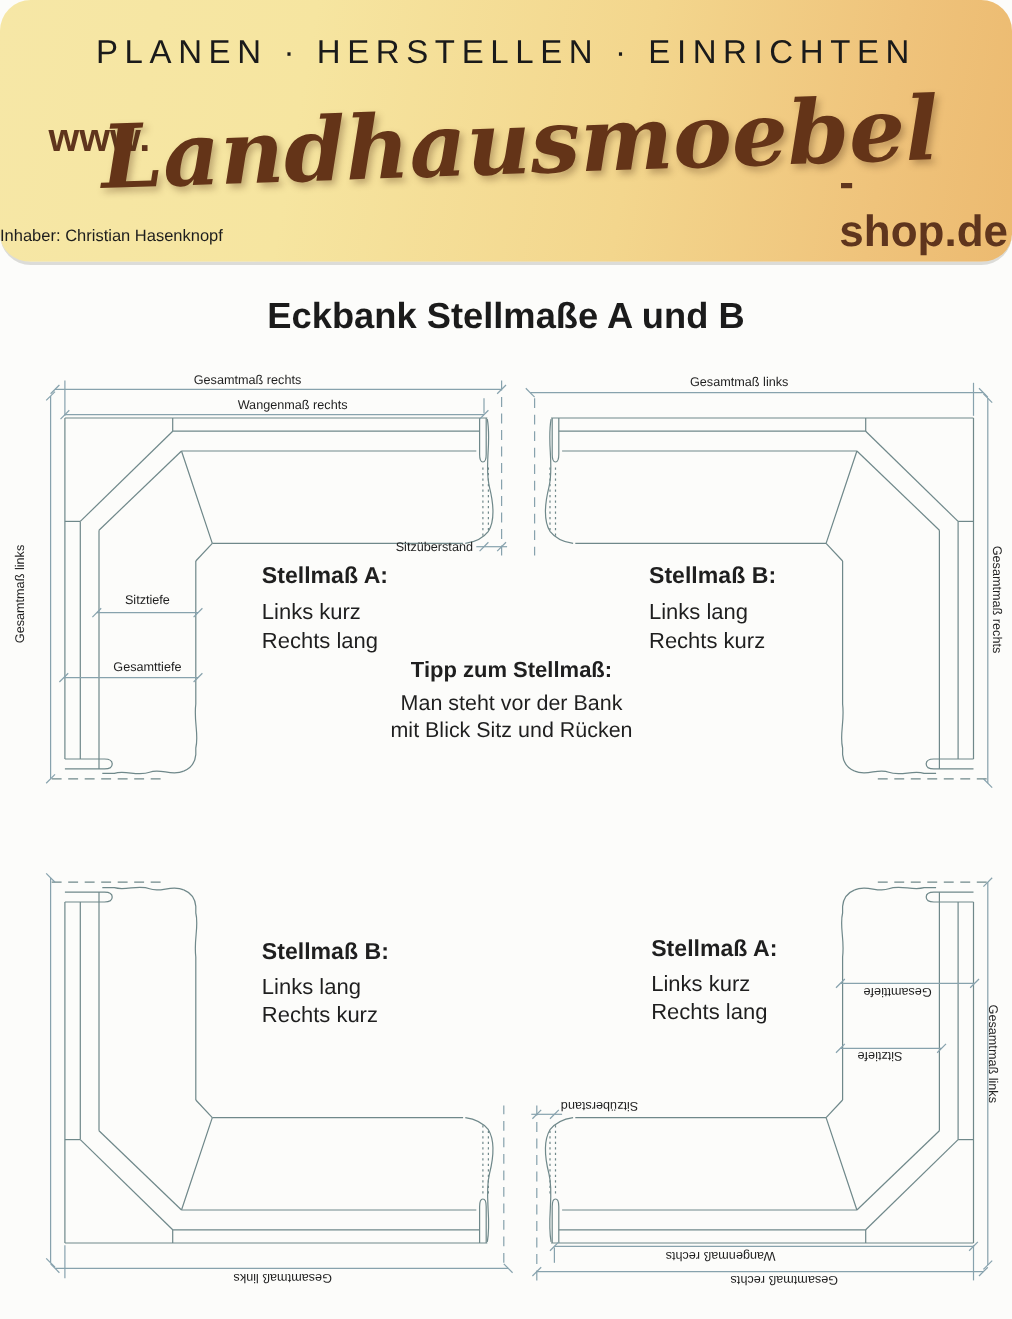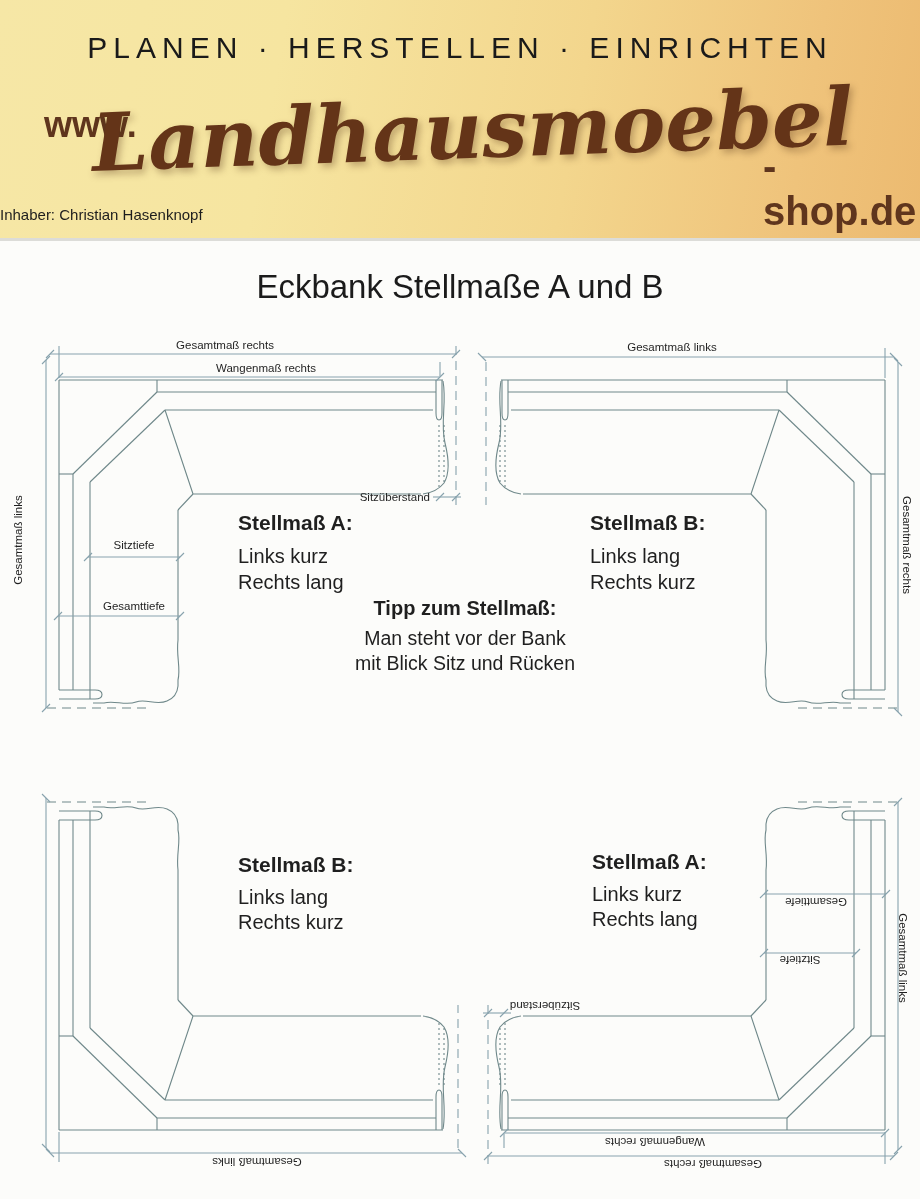--- a/index.html
+++ b/index.html
@@ -2,35 +2,35 @@
 <html><head>
 <meta charset="utf-8">
 <style>
   html,body{margin:0;padding:0;background:#ffffff;}
   .page{position:relative;width:920px;height:1199px;overflow:hidden;
         background:#fcfcfa;font-family:"Liberation Sans",sans-serif;}
 
   
   .hdr{position:absolute;left:0;top:0;width:920px;height:238px;
        background:linear-gradient(100deg,#f6e7a6 0%,#f6e5a0 30%,#f3d68d 62%,#efc37b 86%,#ecba70 100%);
-       border-bottom:3px solid #dcdcd8;}
+       border-bottom:3px solid #dcdcd8;border-radius:28px;}
   .tagline{position:absolute;left:0;top:31px;width:920px;text-align:center;
            font-size:30px;font-weight:500;letter-spacing:6px;color:#1a1a1a;white-space:nowrap;}
   .www{position:absolute;left:36px;top:104px;font-size:36px;font-weight:bold;color:#5f351d;margin-left:8px;}
   .brand{position:absolute;left:92px;top:96px;font-family:"DejaVu Serif",serif;
          font-style:italic;font-weight:bold;font-size:80px;color:#643418;
          transform:rotate(-2deg);transform-origin:left center;white-space:nowrap;
          text-shadow:3px 4px 7px rgba(90,55,25,.35);}
   .shopde{position:absolute;left:763px;top:144px;font-size:40px;font-weight:bold;color:#5f351d;}
   .owner{position:absolute;left:0;top:206px;width:920px;text-align:left;
          font-size:15px;color:#1d1d1d;}
 
   
   h1.title{position:absolute;left:0;top:268px;width:920px;margin:0;text-align:center;
-           font-size:33px;font-weight:400;color:#1b1b1b;}
+           font-size:33px;font-weight:700;color:#1b1b1b;}
 
   
   svg.diagram{position:absolute;left:0;top:320px;}
   .ln path{stroke:#6f888a;stroke-width:1.1;fill:none;}
   .ln path.dim{stroke:#87a2ad;}
   .ln path.dsh{stroke-dasharray:9 6;}
   .ln path.dot{stroke-dasharray:2 3;}
   text{fill:#1f1f1f;font-family:"Liberation Sans",sans-serif;}
   text.dim{font-size:11.5px;}
   text.mid{text-anchor:middle;}

